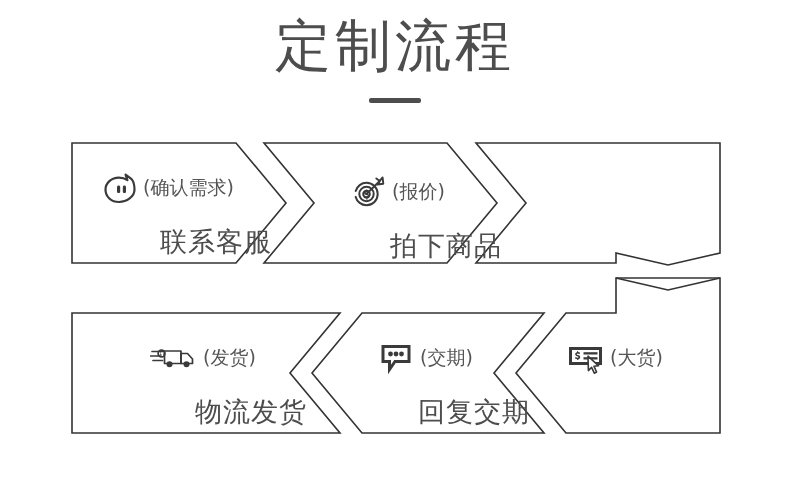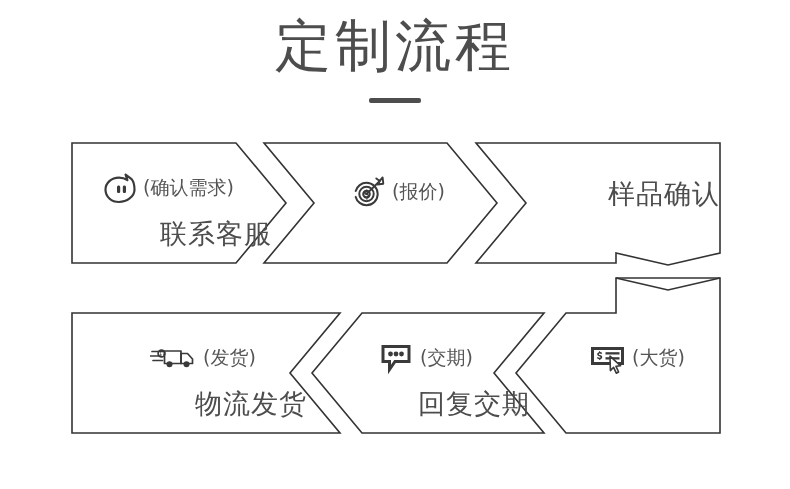--- a/index.html
+++ b/index.html
@@ -80,21 +80,21 @@
     width: 40px;
     height: 38px;
   }
   .step-note {
     font-size: 19px;
     color: #555555;
     white-space: nowrap;
     font-family: "DejaVu Sans", "Liberation Sans", sans-serif;
   }
   .step-label {
-    margin-top: 8px;
+    margin-top: 16px;
     font-size: 27px;
     letter-spacing: 1px;
     color: #4d4d4d;
     white-space: nowrap;
     font-family: "DejaVu Sans", "Liberation Sans", sans-serif;
   }
 </style>
 </head>
 <body>
 
@@ -157,27 +157,27 @@
               <path d="M14.5,18 L27.5,5.2"></path>
               <path d="M24.3,2.4 L27.8,4.9 L30.6,1.4 L31.3,7.7 L25.6,8.5 L27.8,4.9"></path>
             </g>
             <g fill="#3a3a3a">
               <path d="M14.2,13.6 l1.0,0 l0,1.0 c1.0,0.1 1.9,0.5 2.5,1.1 l-1.1,1.2 c-0.5,-0.4 -1.1,-0.7 -1.8,-0.7 c-0.7,0 -1.1,0.3 -1.1,0.7 c0,0.5 0.5,0.7 1.5,1.0 c1.3,0.4 2.5,0.9 2.5,2.4 c0,1.2 -0.8,2.1 -2.3,2.3 l0,1.1 l-1.0,0 l0,-1.1 c-1.1,-0.1 -2.1,-0.6 -2.8,-1.3 l1.1,-1.2 c0.6,0.5 1.3,0.9 2.1,0.9 c0.8,0 1.2,-0.3 1.2,-0.8 c0,-0.5 -0.5,-0.7 -1.6,-1.1 c-1.3,-0.4 -2.4,-0.9 -2.4,-2.3 c0,-1.1 0.8,-2.0 2.2,-2.2 z"></path>
             </g>
           </svg>
         </span>
         <span class="step-note">(报价)</span>
       </div>
+      <div class="step-label">拍下商品</div>
     </div>
 
     <div class="step" style="left:510px; top:40px;">
-      <div class="step-label">样品确认</div>
-    </div>
-
-    <div class="step" style="left:532px; top:210px;">
+    </div>
+
+    <div class="step" style="left:510px; top:210px;">
       <div class="step-head">
         <span class="step-icon">
           <svg width="38" height="32" viewBox="0 0 38 32">
             <g fill="none" stroke="#3a3a3a" stroke-width="3" stroke-linejoin="miter">
               <rect x="2.5" y="6.5" width="30" height="15"></rect>
             </g>
             <g fill="#3a3a3a">
               <path d="M9.0,9.2 l1.1,0 l0,0.9 c0.9,0.1 1.6,0.5 2.1,1.0 l-1.0,1.1 c-0.4,-0.4 -0.9,-0.6 -1.5,-0.6 c-0.5,0 -0.9,0.2 -0.9,0.6 c0,0.4 0.4,0.6 1.3,0.9 c1.2,0.4 2.1,0.8 2.1,2.1 c0,1.0 -0.7,1.8 -1.9,2.0 l0,0.9 l-1.1,0 l0,-0.9 c-1.0,-0.1 -1.8,-0.5 -2.4,-1.1 l1.0,-1.1 c0.5,0.5 1.1,0.8 1.8,0.8 c0.6,0 1.0,-0.2 1.0,-0.7 c0,-0.4 -0.4,-0.6 -1.4,-0.9 c-1.1,-0.4 -2.0,-0.8 -2.0,-2.0 c0,-1.0 0.7,-1.7 1.8,-1.9 z"></path>
               <rect x="15.5" y="10.2" width="14" height="2.3"></rect>
               <rect x="15.5" y="15.2" width="14" height="2.3"></rect>

